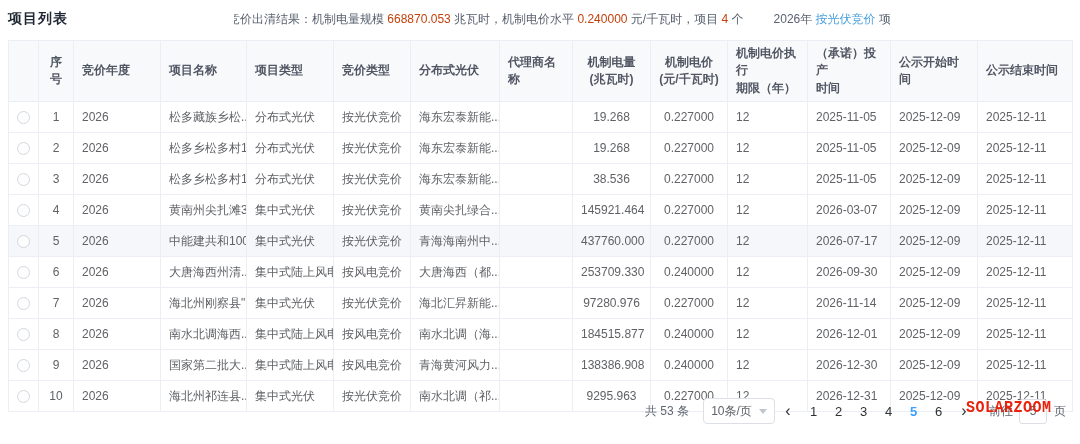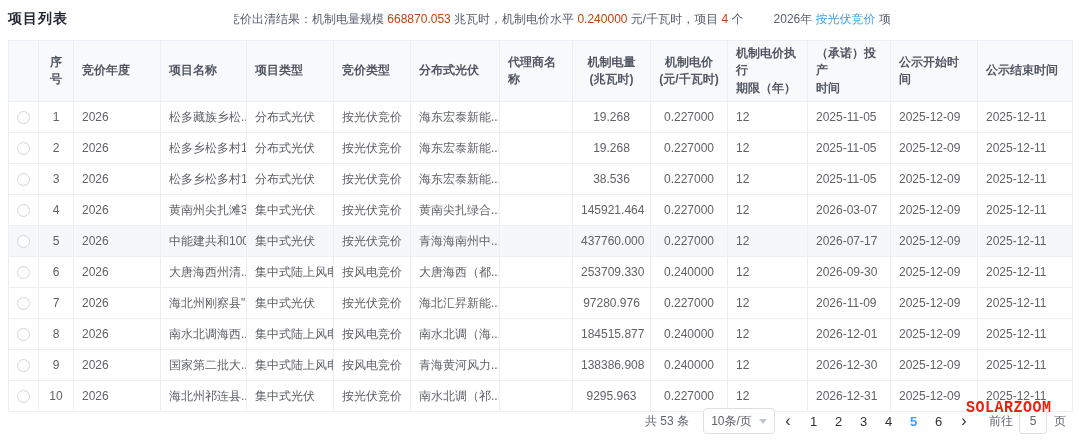--- a/index.html
+++ b/index.html
@@ -28,21 +28,21 @@
     white-space:nowrap; overflow:hidden; background:#fff; vertical-align:middle; }
   table.grid th:nth-child(2), table.grid td:nth-child(2),
   table.grid th:nth-child(9), table.grid td:nth-child(9),
   table.grid th:nth-child(10), table.grid td:nth-child(10) { text-align:center; }
   table.grid td.radio-cell { text-align:center; padding:0; }
   tr.current-row td { background:#f5f7fa; }
   .radio { display:inline-block; width:13px; height:13px; border:1px solid #d3d7de;
     border-radius:50%; background:#fdfdfd; vertical-align:middle; }
 
   
-  .footer { position:absolute; top:406px; right:14px; height:30px; display:flex;
+  .footer { position:absolute; top:396px; right:14px; height:30px; display:flex;
     align-items:center; font-size:12px; color:#5f6570; }
   .total { margin-right:14px; }
   .size-select { width:72px; height:26px; border:1px solid #dcdfe6; border-radius:4px;
     background:#fff; display:flex; align-items:center; justify-content:center; gap:7px;
     color:#606266; font-size:12px; cursor:pointer; }
   .caret { width:0; height:0; border-left:4px solid transparent;
     border-right:4px solid transparent; border-top:5px solid #c0c4cc; }
   .pg-btn { background:none; border:none; color:#303133; font-size:16px; line-height:1;
     width:22px; height:26px; cursor:pointer; margin:0 2px; font-family:inherit; }
   .pages { display:flex; }
@@ -217,21 +217,21 @@
       <td class="cell-val">7</td>
       <td class="cell-val">2026</td>
       <td class="cell-val">海北州刚察县"...</td>
       <td class="cell-val">集中式光伏</td>
       <td class="cell-val">按光伏竞价</td>
       <td class="cell-val">海北汇昇新能...</td>
       <td class="cell-val"></td>
       <td class="cell-val">97280.976</td>
       <td class="cell-val">0.227000</td>
       <td class="cell-val">12</td>
-      <td class="cell-val">2026-11-09</td>
+      <td class="cell-val">2026-11-14</td>
       <td class="cell-val">2025-12-09</td>
       <td class="cell-val">2025-12-11</td>
     </tr>
 
     <tr>
       <td class="radio-cell"><span class="radio"></span></td>
       <td class="cell-val">8</td>
       <td class="cell-val">2026</td>
       <td class="cell-val">南水北调海西...</td>
       <td class="cell-val">集中式陆上风电</td>

